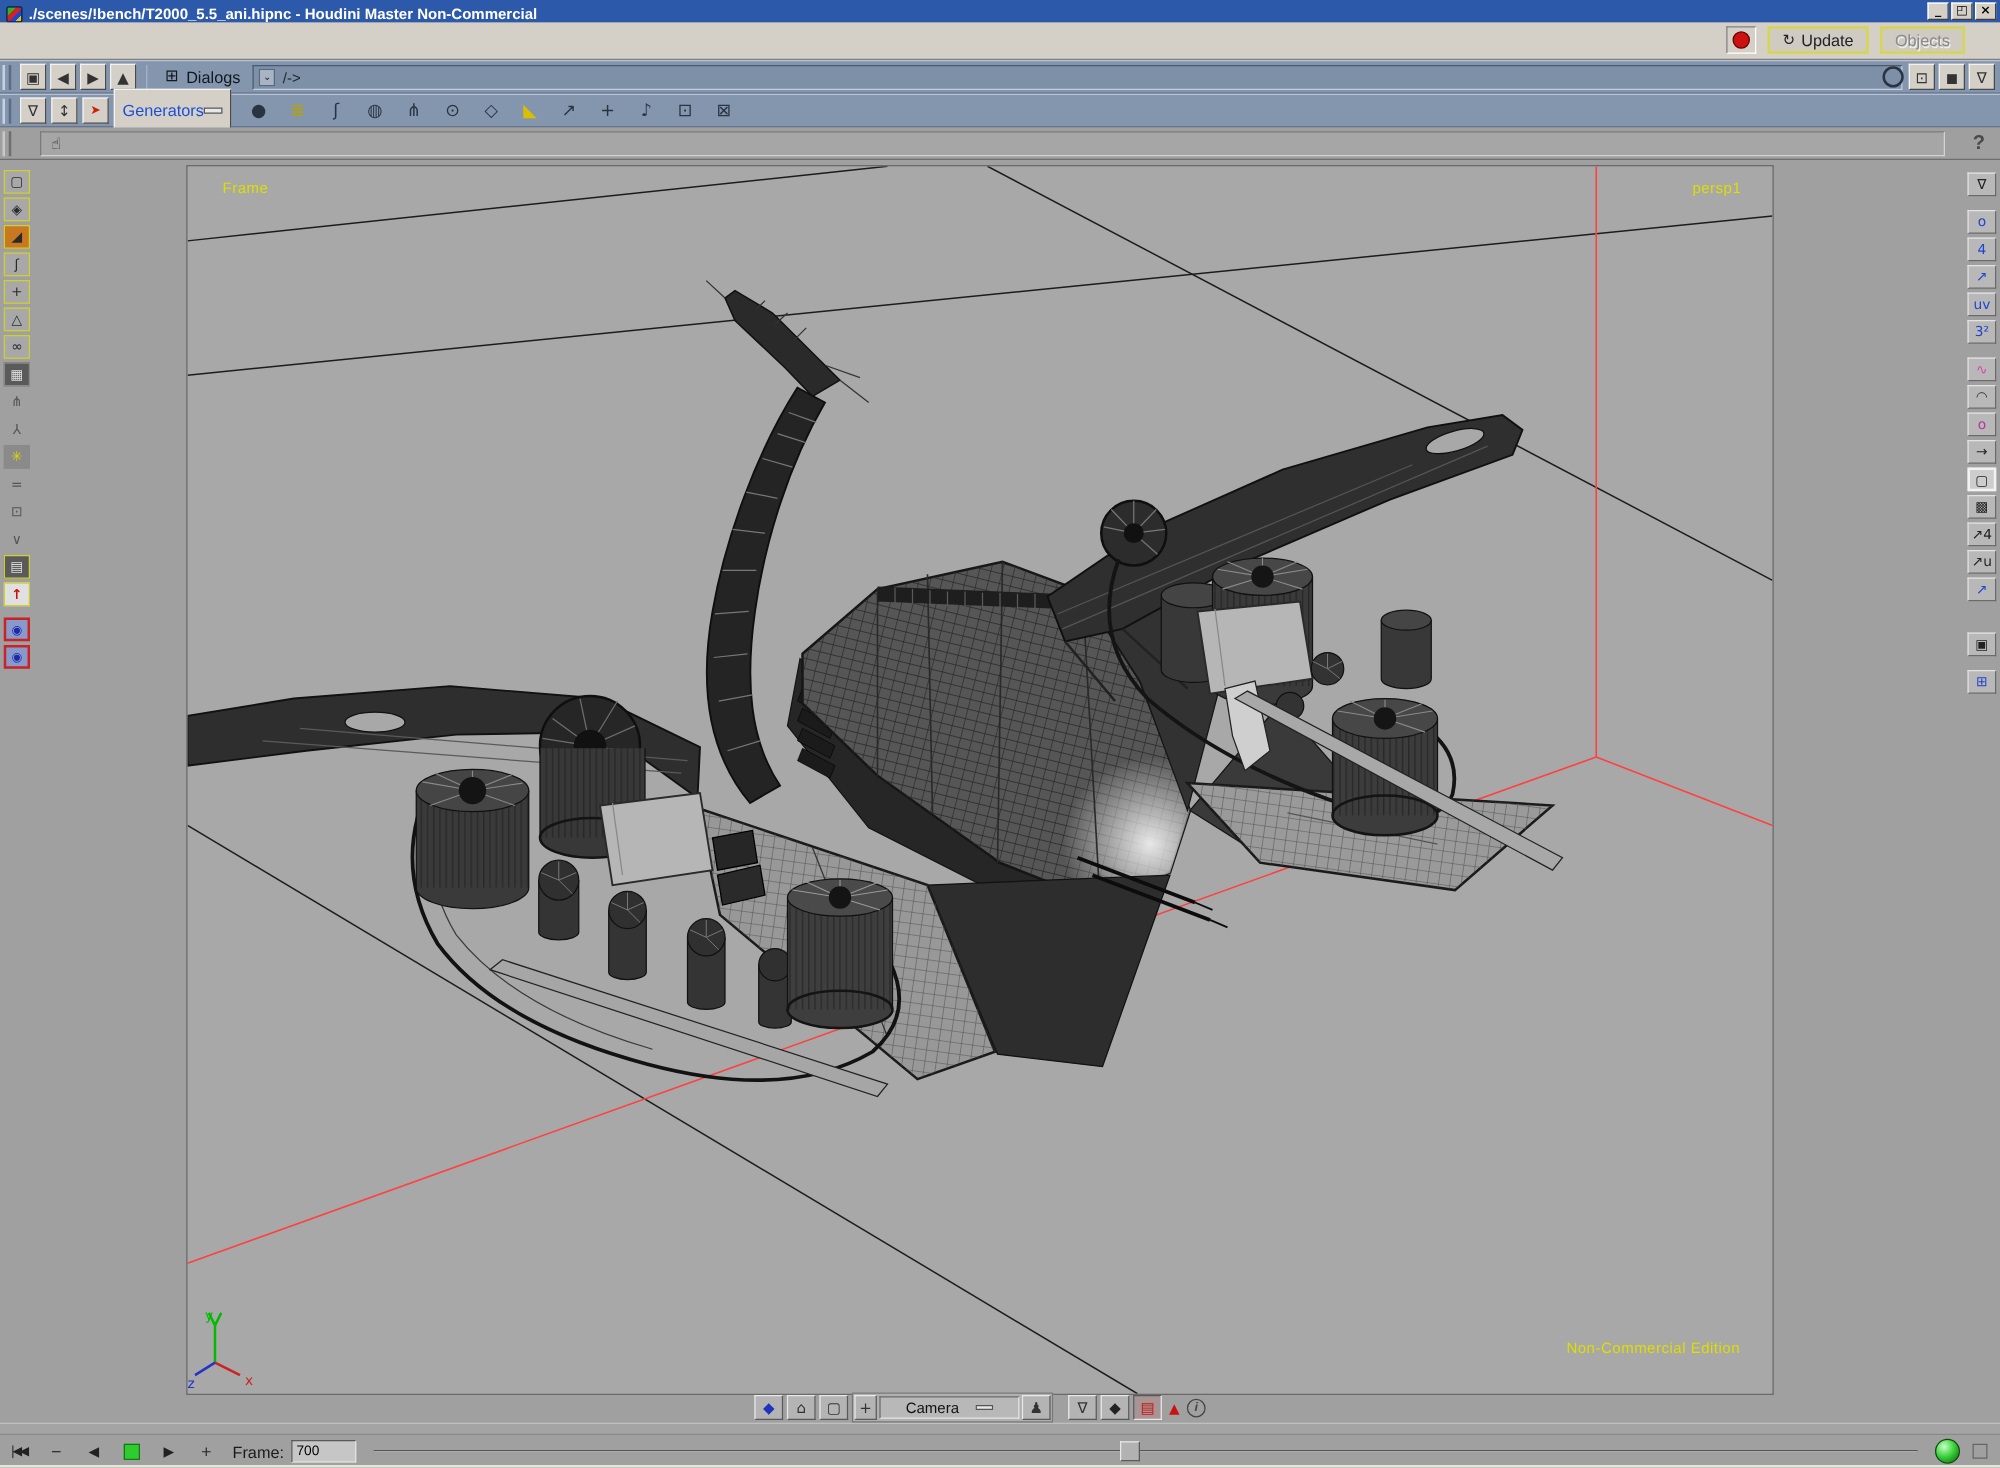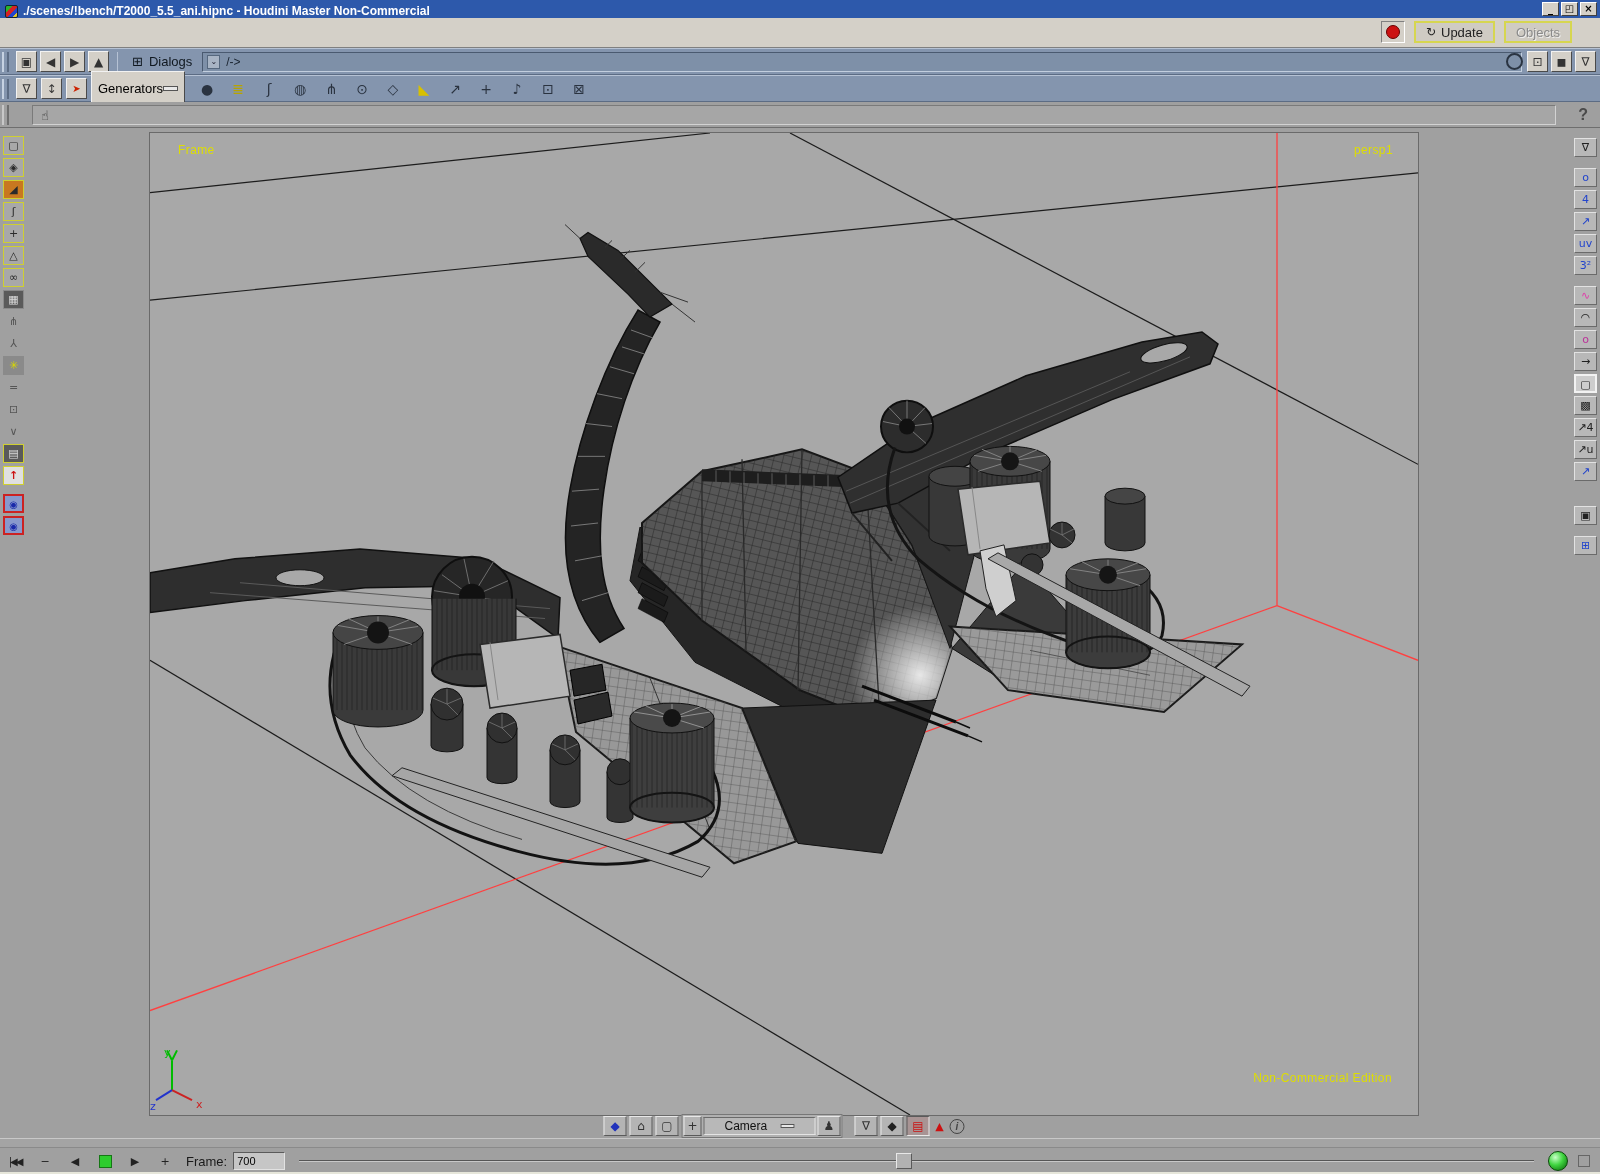--- a/index.html
+++ b/index.html
@@ -46,21 +46,21 @@
   .sep{width:1px;height:20px;background:#5c6c84;border-right:1px solid #b6c2d4;margin:0 4px}
   .objlabel{display:flex;align-items:center;gap:6px;color:#101820;font-size:13px;padding:0 6px}
   .pathfield{flex:1;height:20px;background:#7e90a8;border:1px solid;border-color:#4a5a70 #c2cede #c2cede #4a5a70;
         margin-right:78px;display:flex;align-items:center;padding:0 4px;gap:6px;color:#1a2430;font-size:12px}
   .pathbtn{width:13px;height:14px;background:#a8b4c4;border:1px solid #56687e;font-size:8px;line-height:12px;text-align:center;color:#223}
   .tb1-right{position:absolute;right:4px;display:flex;align-items:center;gap:4px}
   .radio-circle{width:17px;height:17px;border-radius:50%;border:2px solid #2a3442;background:transparent}
   .toolicons{display:flex;align-items:center;gap:11px;margin-left:8px}
   .toolicons .icon{font-size:14px;color:#2a3340;width:20px;text-align:center}
   .gen-drop{width:94px;height:21px;background:#d4d0c8;border:1px solid;border-color:#f2f2f2 #4a4a4a #4a4a4a #f2f2f2;
-        display:flex;align-items:center;padding:17px 6px;font-size:13px;color:#000000}
+        display:flex;align-items:center;padding:17px 6px;font-size:13px;color:#1d4ed8}
   .drop-handle{width:18px;height:5px;background:#e8e8e8;border:1px solid #555}
 
   
   .oprow{height:26px;background:#9f9f9f;border-bottom:1px solid #6e6e6e;position:relative;display:flex;align-items:center}
   .opgrip{width:7px;height:80%;border-left:2px solid #c8c8c8;border-right:2px solid #6e6e6e;margin:0 2px}
   .opfield{position:absolute;left:32px;right:44px;top:3px;height:20px;background:#a6a6a6;
         border:1px solid;border-color:#7a7a7a #d2d2d2 #d2d2d2 #7a7a7a;display:flex;align-items:center;padding-left:8px}
   .hand{font-family:"DejaVu Sans",sans-serif;font-size:13px;color:#333}
   .helpq{position:absolute;right:12px;font-size:16px;font-weight:bold;color:#4a4a4a}
 

